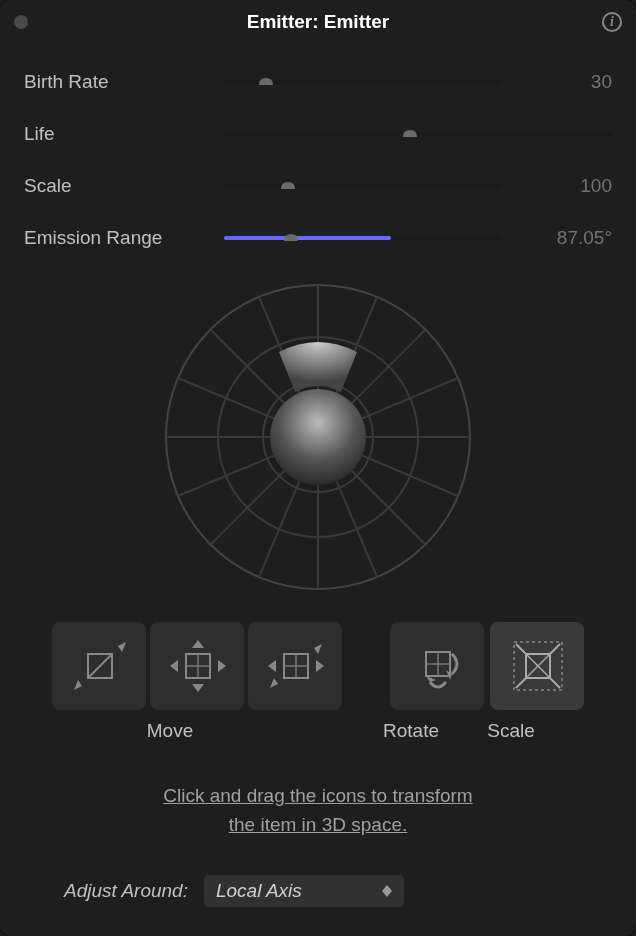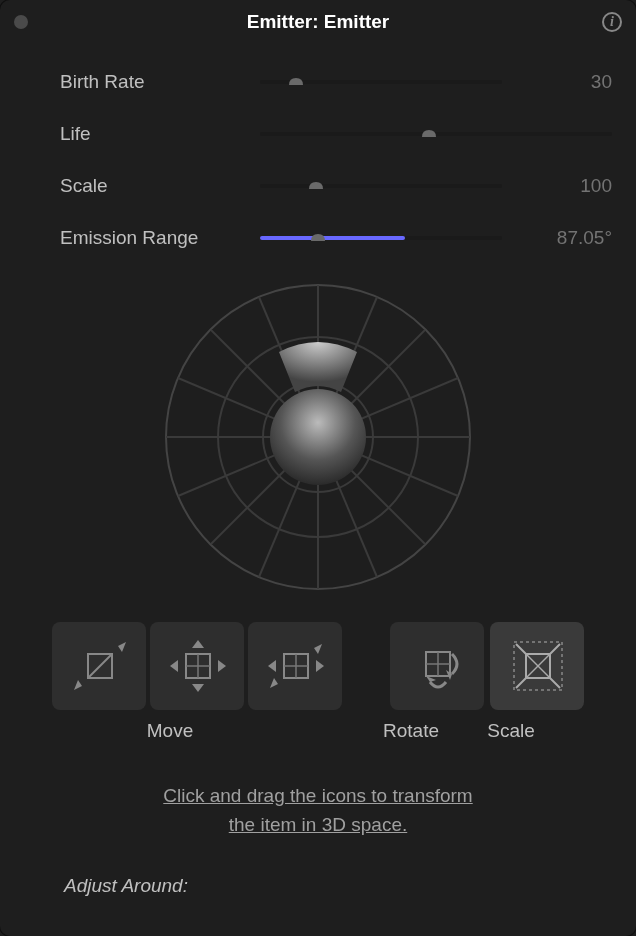--- a/index.html
+++ b/index.html
@@ -73,21 +73,20 @@
     .param-row {
       display: flex;
       align-items: center;
       height: 52px;
     }
     .param-label {
       color: #c0c0c0;
       font-size: 19px;
       width: 200px;
       flex-shrink: 0;
-      margin-left: 36px;
     }
     .slider-container {
       flex: 1;
       position: relative;
       height: 20px;
       display: flex;
       align-items: center;
     }
     .slider-track {
       position: absolute;
@@ -383,16 +382,27 @@
       <div class="label-group lbl-scale">Scale</div>
     </div>
 
     <div class="hint">
       <span>Click and drag the icons to transform</span><br>
       <span>the item in 3D space.</span>
     </div>
 
     <div class="adjust-row">
       <div class="adjust-label">Adjust Around:</div>
+      <div class="select-wrap">
+        <span class="select-text">Local Axis</span>
+        <span class="select-arrows">
+          <svg viewBox="0 0 10 6">
+              <polygon points="5,0 0,6 10,6" fill="#999"></polygon>
+            </svg>
+          <svg viewBox="0 0 10 6">
+              <polygon points="5,6 0,0 10,0" fill="#999"></polygon>
+            </svg>
+        </span>
+      </div>
     </div>
 
   </div>
 </div>
 
 </body></html>

